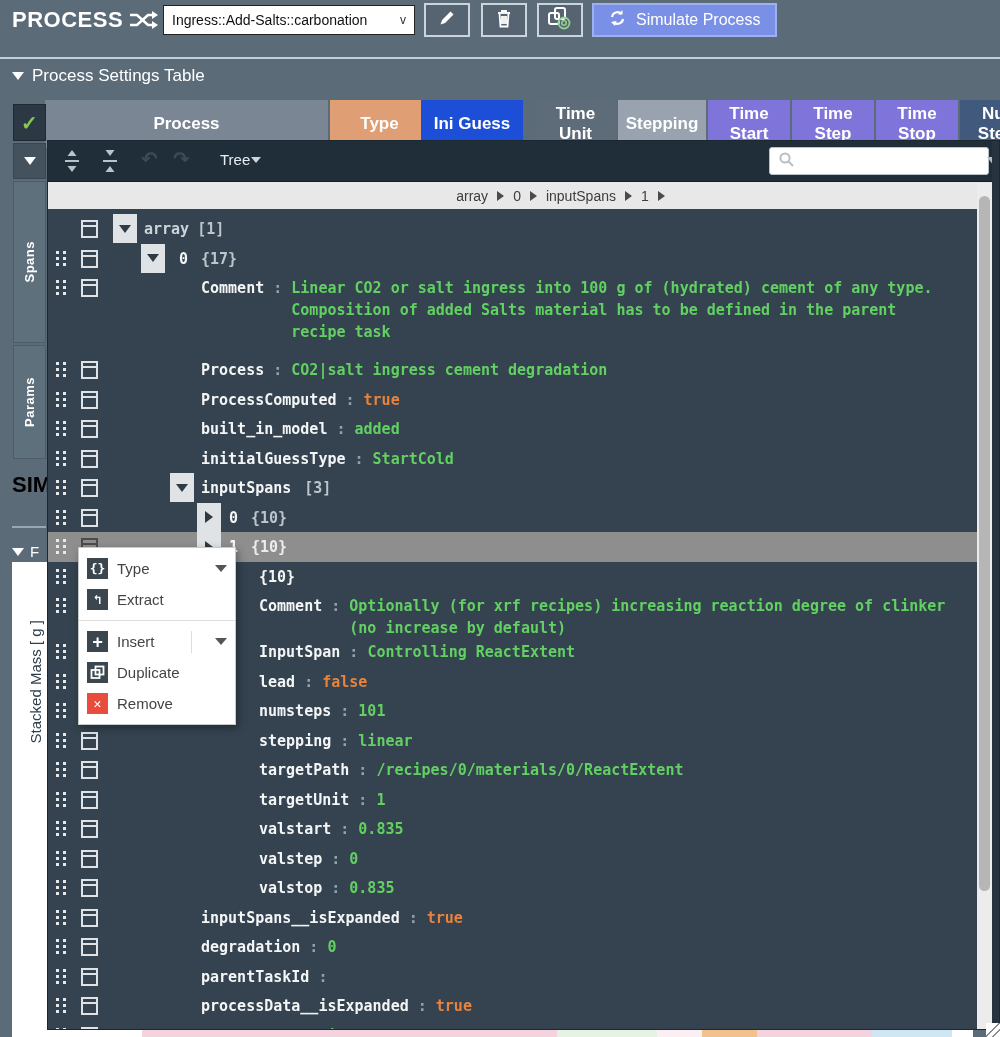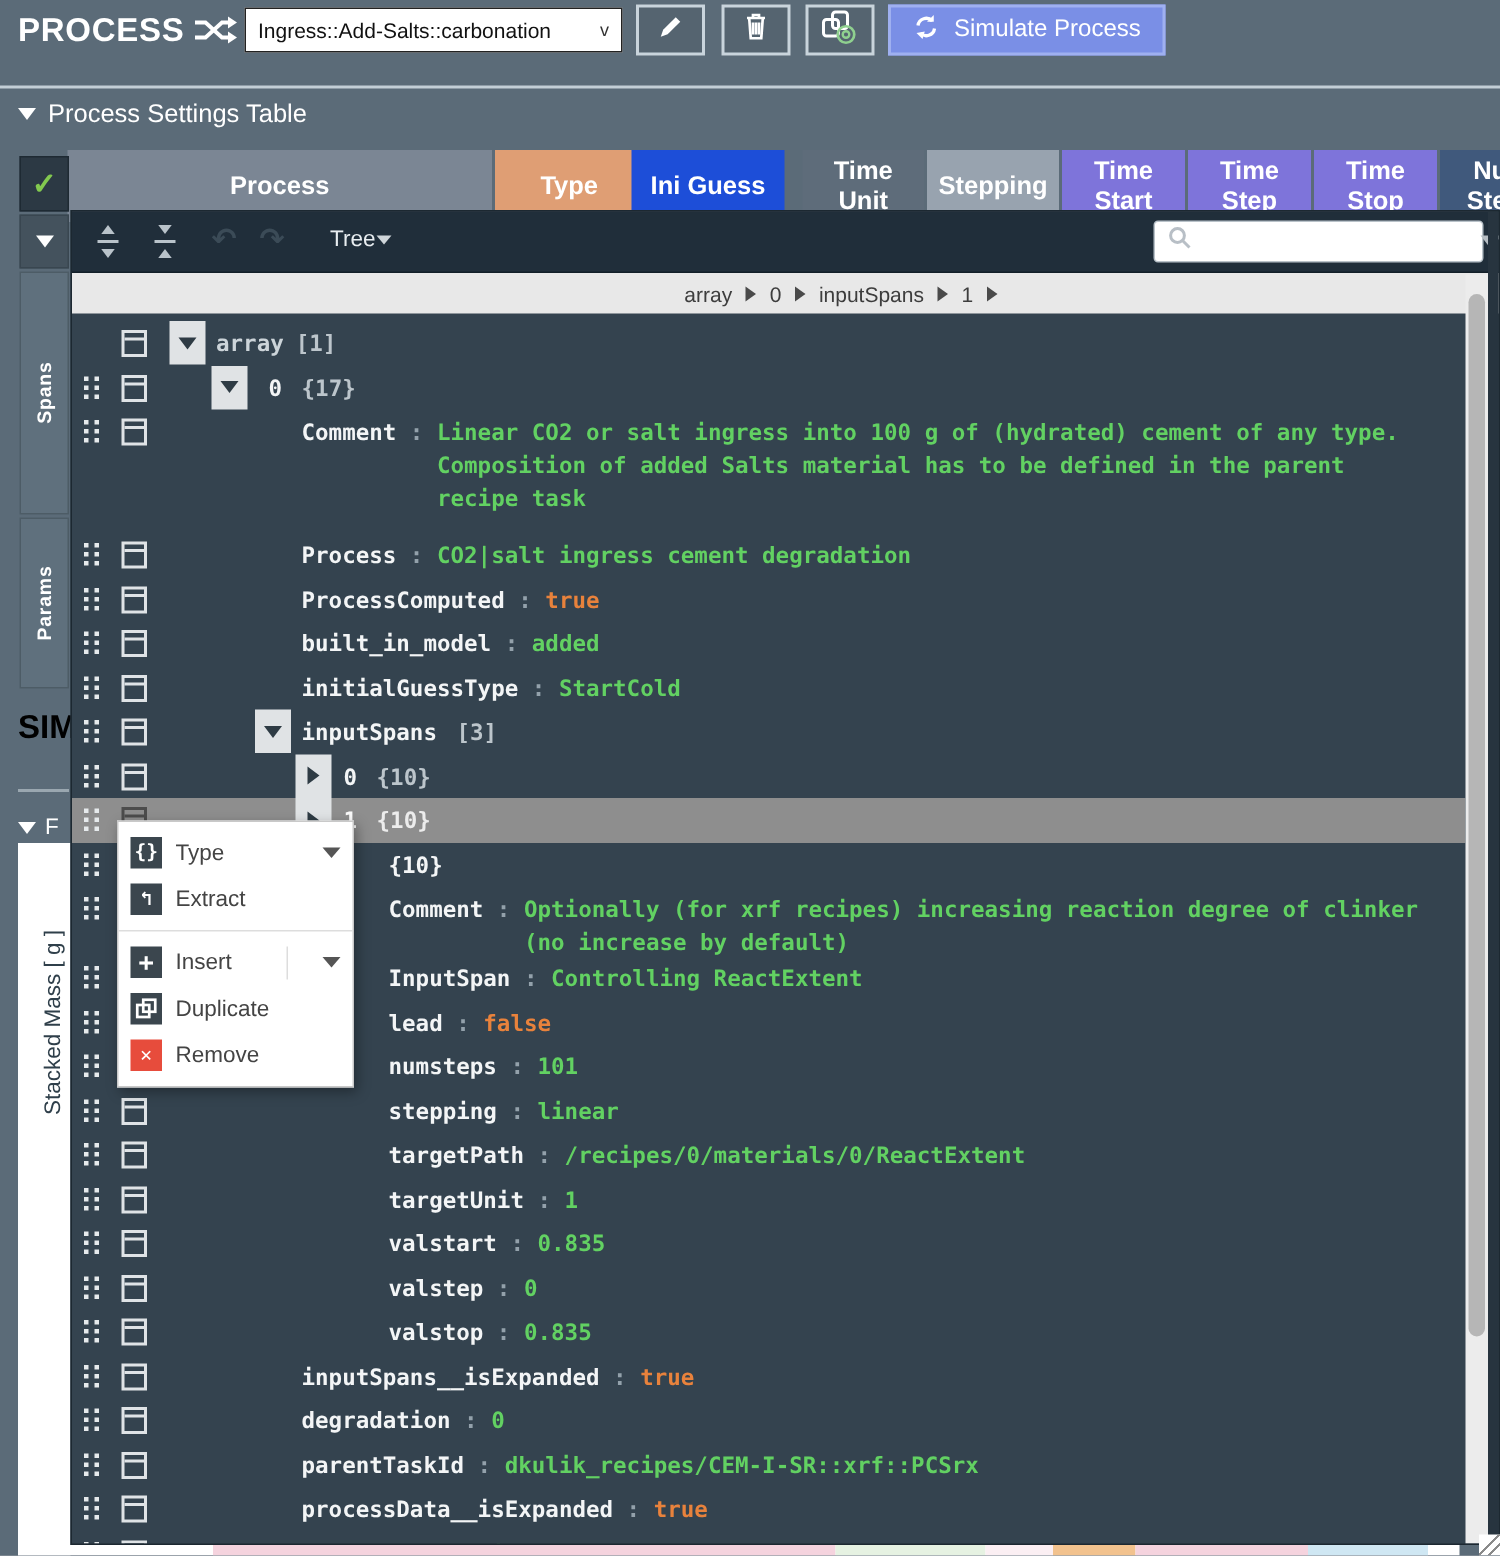--- a/index.html
+++ b/index.html
@@ -557,21 +557,21 @@
         <div class="row" style="height: 29.5px;">
           <span class="drag">
             <i></i>
             <i></i>
             <i></i>
             <i></i>
             <i></i>
             <i></i>
           </span>
           <span class="ricon"></span>
-          <div class="rtext" style="left: 153px;"><span class="k">parentTaskId</span><span class="c"> : </span><span class="s">dkulik_recipes/CEM-I-SR::xrf::PCSrx</span></div>
+          <div class="rtext" style="left: 153px;"><span class="k">parentTaskId</span><span class="c"> : </span></div>
         </div>
         <div class="row" style="height: 29.5px;">
           <span class="drag">
             <i></i>
             <i></i>
             <i></i>
             <i></i>
             <i></i>
             <i></i>
           </span>

